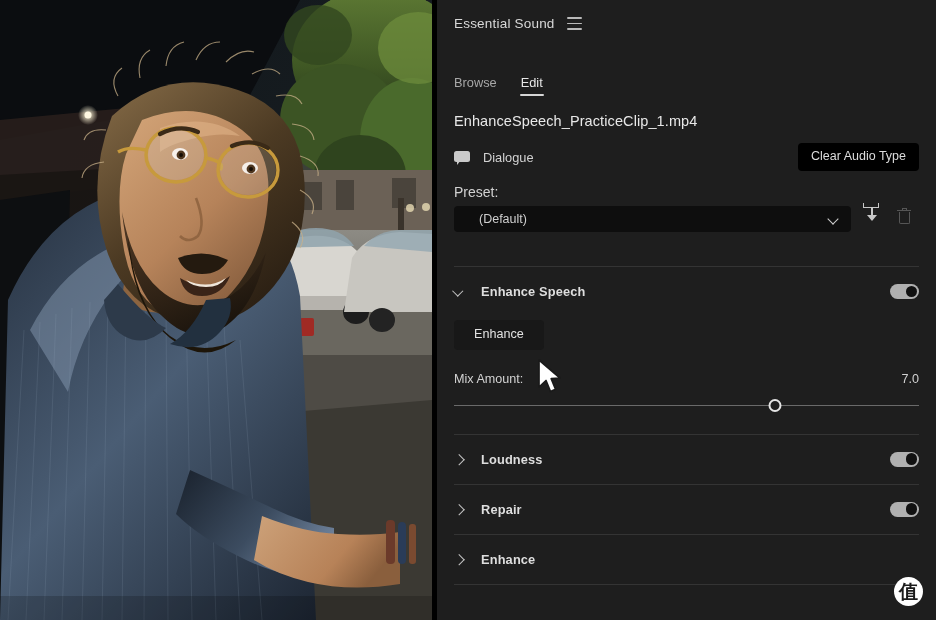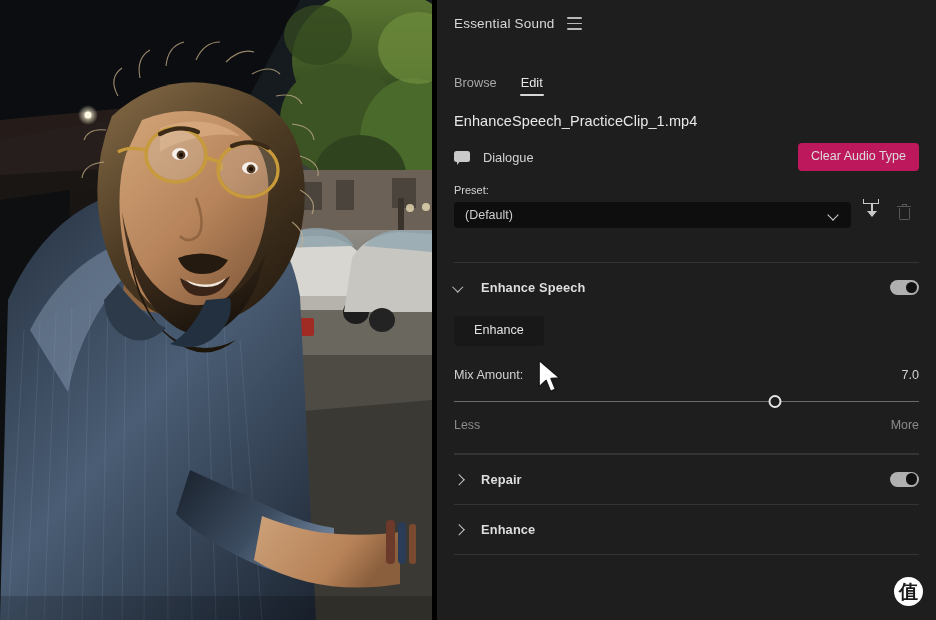--- a/index.html
+++ b/index.html
@@ -134,55 +134,55 @@
     border-left: 4px solid #cacaca;
     border-bottom: 5px solid transparent;
   }
   .audio-type-label {
     color: #d2d2d2;
     font-size: 12.8px;
     margin-left: 13px;
   }
   .clear-audio-btn {
     margin-left: auto;
-    background: #be185d;
+    background: #000000;
     color: #dcdcdc;
     font-size: 12.5px;
     border: none;
     border-radius: 4px;
     padding: 7px 13px 8px 13px;
     cursor: pointer;
     font-family: inherit;
     line-height: 1;
   }
 
   .preset-label {
     color: #d2d2d2;
-    font-size: 11px;
+    font-size: 14px;
     padding: 13px 17px 0 17px;
   }
   .preset-row {
     display: flex;
     align-items: center;
     padding: 6px 17px 0 17px;
   }
   .preset-select {
     position: relative;
     flex: 1 1 auto;
     height: 26px;
     background: #0e0e0e;
     border-radius: 4px;
     display: flex;
     align-items: center;
     cursor: pointer;
   }
   .preset-value {
     color: #cfcfcf;
     font-size: 12.5px;
-    padding-left: 11px;
+    padding-left: 25px;
   }
   .chev-down {
     position: absolute;
     right: 13px;
     top: 9px;
     width: 9px;
     height: 9px;
   }
   .chev-down::before {
     content: "";
@@ -698,27 +698,30 @@
     <div class="mix-row">
       <span class="mix-label">Mix Amount:</span>
       <span class="mix-value">7.0</span>
     </div>
 
     <div class="slider-wrap">
       <div class="slider-track"></div>
       <div class="slider-thumb" id="mix-thumb" style="left: 69%;"></div>
     </div>
 
-    <div class="slider-ends">
-      <span class="less">Less</span>
-      <span class="more">More</span>
-    </div>
 
     <div class="divider enh-divider"></div>
 
+    <div class="section-header">
+      <span class="chev right"></span>
+      <span class="section-title">Loudness</span>
+      <span class="toggle">
+          <span class="knob"></span>
+        </span>
+    </div>
     <div class="divider"></div>
 
     <div class="section-header">
       <span class="chev right"></span>
       <span class="section-title">Repair</span>
       <span class="toggle">
           <span class="knob"></span>
         </span>
     </div>
     <div class="divider"></div>

